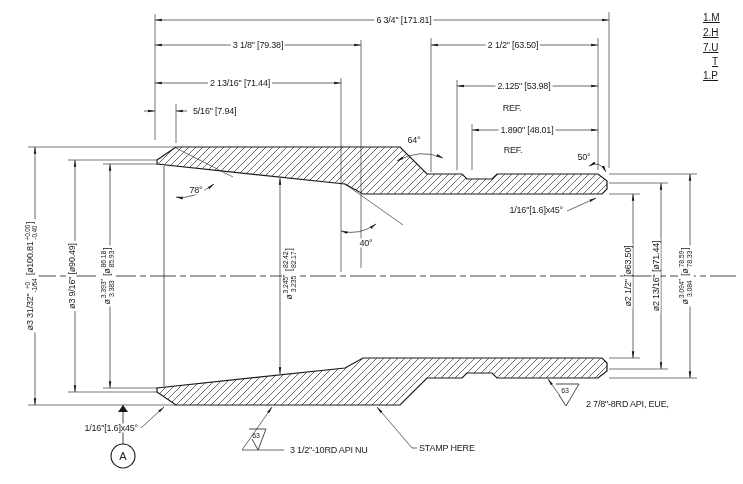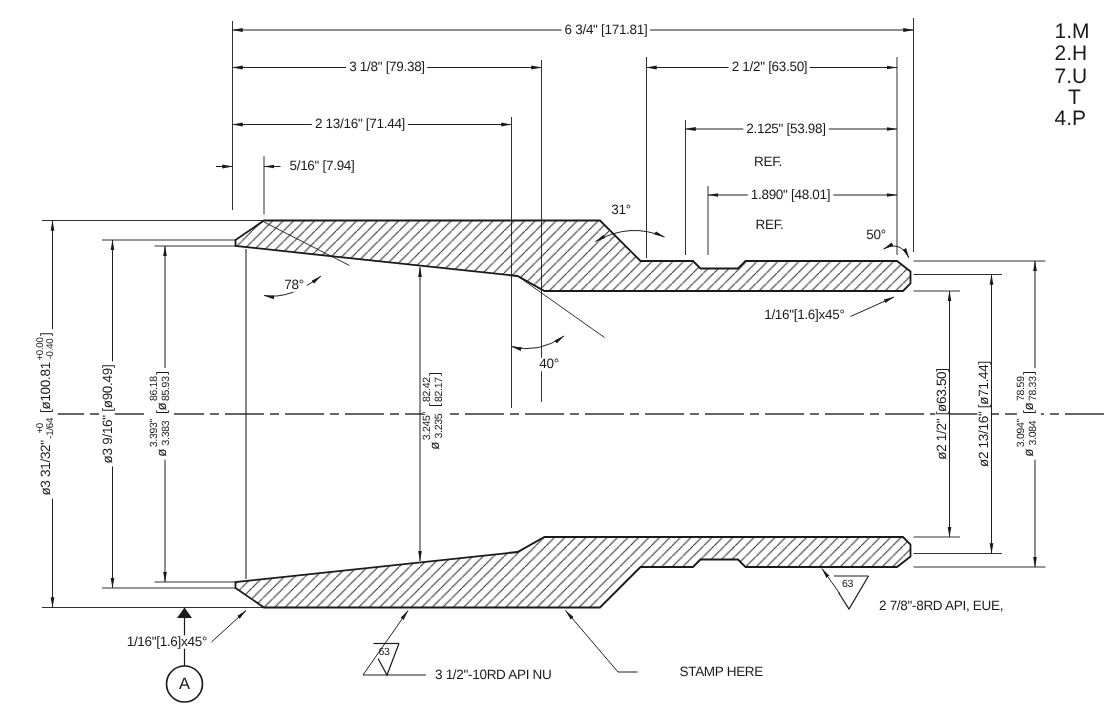--- a/index.html
+++ b/index.html
@@ -9,21 +9,21 @@
   .dim{position:absolute;font-size:9px;line-height:1;white-space:nowrap;background:#fff;
        padding:0 2px;transform:translate(-50%,-50%);letter-spacing:-0.2px;}
   .rot{transform:translate(-50%,-50%) rotate(-90deg);}
   .noanchor{transform:translate(0,-50%);}
   .endanchor{transform:translate(-100%,-50%);}
   .rot .stk{transform:none;}
   .stk{display:inline-flex;flex-direction:column;font-size:7px;line-height:1.15;
        text-align:center;vertical-align:middle;margin:0 1px;}
   .tol{font-size:6.5px;}
   .small{font-size:7px;background:transparent;padding:0;}
-  .note{position:absolute;font-size:14px;line-height:1;white-space:nowrap;}
+  .note{position:absolute;font-size:10px;line-height:1;white-space:nowrap;text-decoration:underline;}
   .datum-a{position:absolute;font-size:11px;transform:translate(-50%,-50%);}
 </style>
 </head>
 <body>
 
 <div class="stage">
 
 <svg width="743" height="484" viewBox="0 0 743 484">
   <defs>
     <pattern id="hatch" patternUnits="userSpaceOnUse" width="7" height="7">
@@ -124,21 +124,21 @@
 <div class="dim" style="left:404px;top:20px">6 3/4" [171.81]</div>
 <div class="dim" style="left:258px;top:45px">3 1/8" [79.38]</div>
 <div class="dim" style="left:513px;top:45px">2 1/2" [63.50]</div>
 <div class="dim" style="left:240px;top:83px">2 13/16" [71.44]</div>
 <div class="dim" style="left:524px;top:86px">2.125" [53.98]</div>
 <div class="dim" style="left:512px;top:108px">REF.</div>
 <div class="dim noanchor" style="left:191px;top:111px">5/16" [7.94]</div>
 <div class="dim" style="left:527px;top:130px">1.890" [48.01]</div>
 <div class="dim" style="left:513px;top:150px">REF.</div>
 
-<div class="dim" style="left:414px;top:140px">31°</div>
+<div class="dim" style="left:414px;top:140px">64°</div>
 <div class="dim" style="left:584px;top:157px">50°</div>
 <div class="dim" style="left:196px;top:190px">78°</div>
 <div class="dim" style="left:366px;top:243px">40°</div>
 
 <div class="dim rot" style="left:31px;top:276px">
   <span>ø3 31/32"</span><span class="stk tol">
         <span>+0</span>
         <span>-1/64</span>
       </span>
   <span>[ø100.81</span><span class="stk tol">
@@ -177,25 +177,25 @@
       </span>
   <span>[ø</span><span class="stk">
         <span>78.59</span>
         <span>78.33</span>
       </span><span>]</span>
 </div>
 
 <div class="dim endanchor" style="left:140px;top:428px">1/16"[1.6]x45°</div>
 <div class="dim endanchor" style="left:565px;top:210px">1/16"[1.6]x45°</div>
 <div class="dim noanchor" style="left:288px;top:450px">3 1/2"-10RD API NU</div>
-<div class="dim noanchor" style="left:451px;top:448px">STAMP HERE</div>
+<div class="dim noanchor" style="left:417px;top:448px">STAMP HERE</div>
 <div class="dim noanchor" style="left:584px;top:404px">2 7/8"-8RD API, EUE,</div>
 <div class="dim small" style="left:256px;top:435px">63</div>
 <div class="dim small" style="left:565px;top:390px">63</div>
 <div class="datum-a" style="left:123px;top:456px">A</div>
 
 <div class="note" style="left:703px;top:13px">1.M</div>
 <div class="note" style="left:703px;top:28px">2.H</div>
 <div class="note" style="left:703px;top:43px">7.U</div>
 <div class="note" style="left:712px;top:57px">T</div>
-<div class="note" style="left:703px;top:71px">4.P</div>
+<div class="note" style="left:703px;top:71px">1.P</div>
 
 </div>
 
 </body></html>

